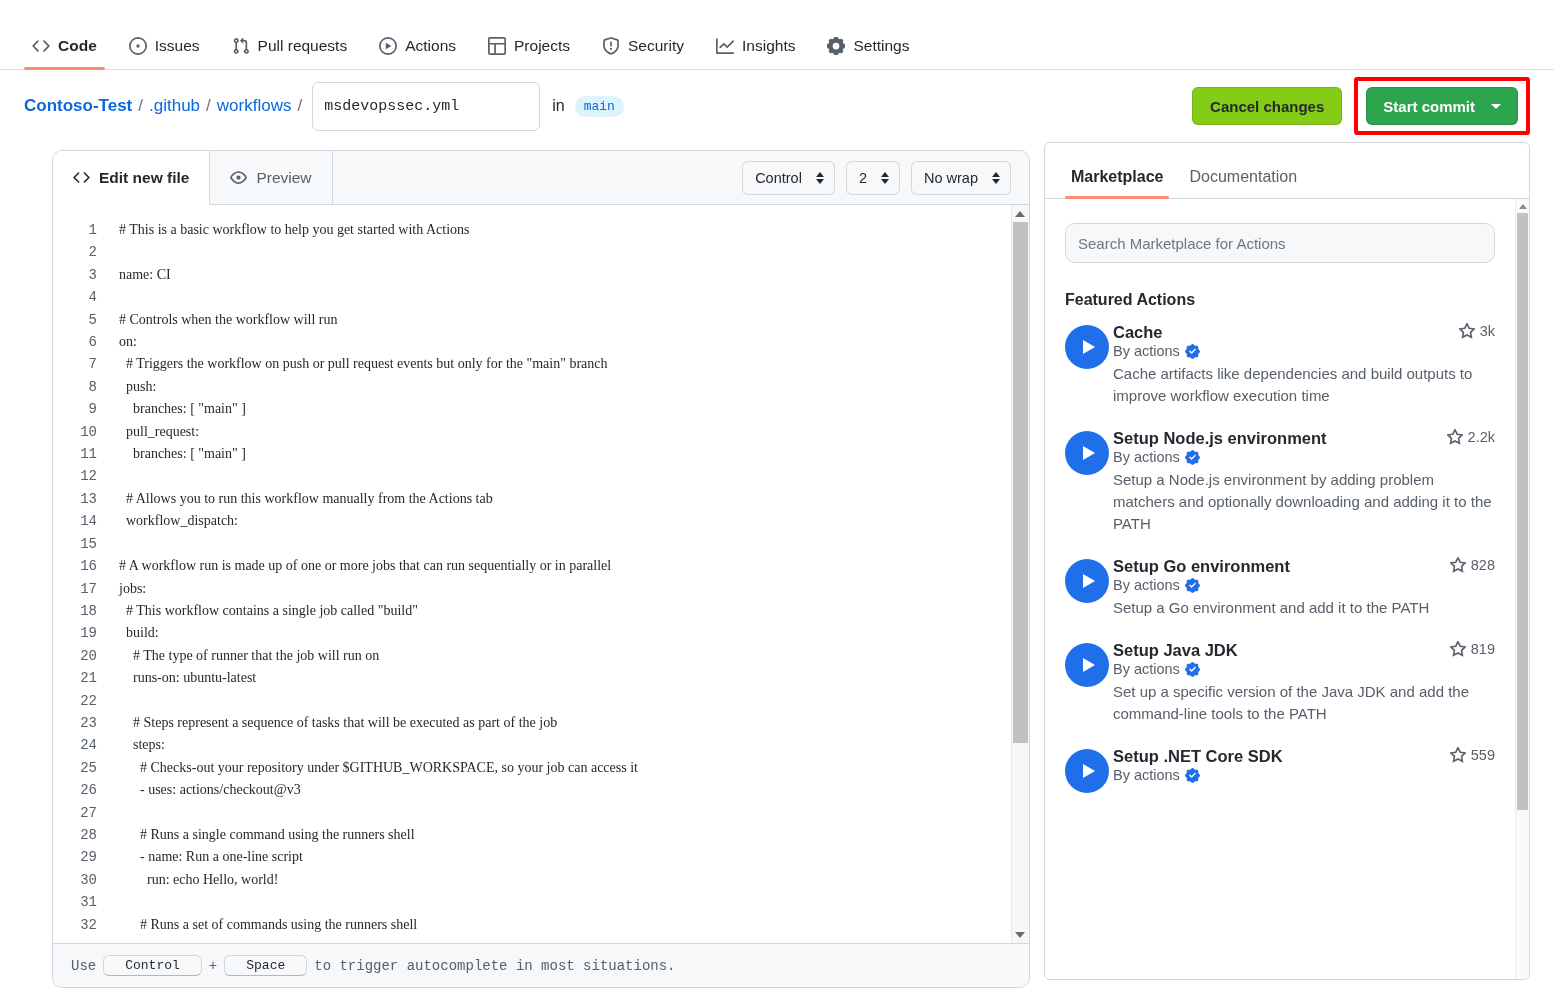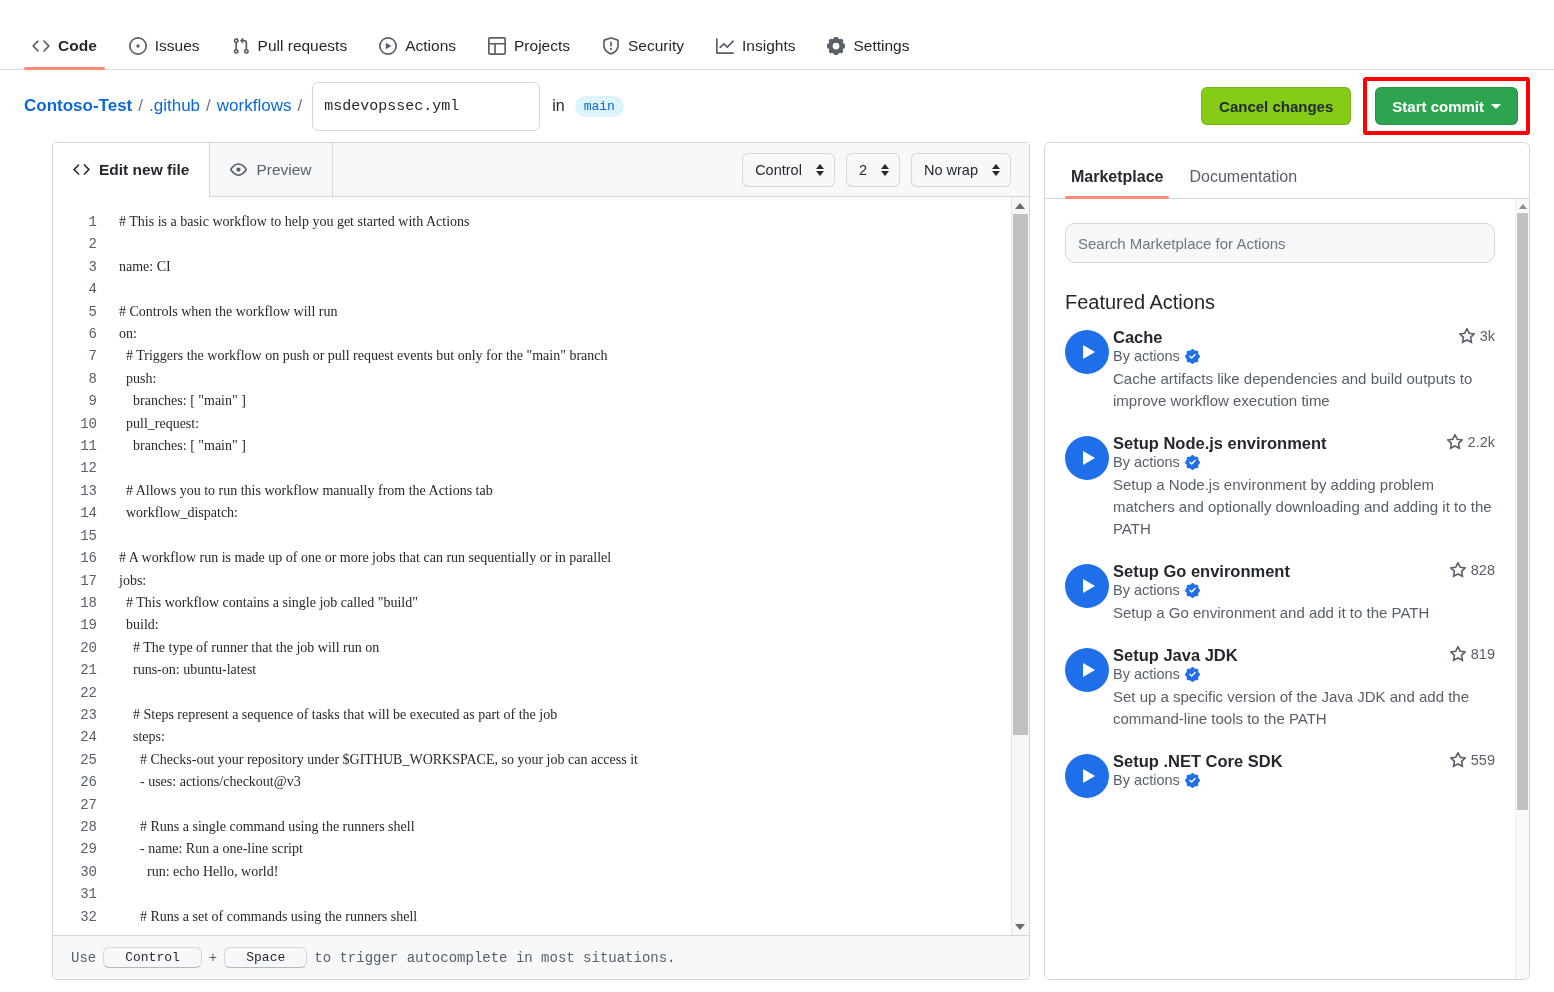--- a/index.html
+++ b/index.html
@@ -100,21 +100,21 @@
   .btn-commit {
     height: 38px;
     padding: 0 16px;
     border: 1px solid rgba(27,31,36,0.15);
     border-radius: 6px;
     background: #2da44e;
     color: #ffffff;
     font-size: 15px;
     font-weight: 600;
     font-family: "Liberation Sans", sans-serif;
-    display: flex; align-items: center; gap: 7px;
+    display: flex; align-items: center; gap: 16px;
     cursor: pointer;
   }
   .caret-down {
     width: 0; height: 0;
     border-left: 5px solid transparent;
     border-right: 5px solid transparent;
     border-top: 5px solid #fff;
   }
 
   
@@ -123,26 +123,27 @@
     height: 843px;
     padding: 0 24px 0 0;
     gap: 0;
   }
 
   
   .editor-panel {
     margin-left: 52px;
     width: 990px;
     border: 1px solid #d0d7de;
-    border-radius: 4px;
+    border-radius: 10px;
     display: flex;
     flex-direction: column;
     background: #fff;
     overflow: hidden;
     height: 838px;
+    margin-top: 8px;
   }
   .editor-tabbar {
     height: 54px;
     background: #f6f8fa;
     border-bottom: 1px solid #d0d7de;
     display: flex;
     align-items: stretch;
     padding-left: 0;
   }
   .etab {
@@ -330,22 +331,22 @@
     border-radius: 10px;
     background: #f6f8fa;
     padding: 0 12px;
     font-size: 15px;
     font-family: "Liberation Sans", sans-serif;
     color: #24292f;
     outline: none;
   }
   .mkt-search::placeholder { color: #6e7781; }
   .feat-title {
-    font-size: 20px;
-    font-weight: 400;
+    font-size: 16px;
+    font-weight: 700;
     color: #24292f;
     margin: 28px 0 14px 0;
   }
   .act-card {
     display: flex;
     gap: 4px;
     margin-bottom: 22px;
   }
   .act-avatar {
     width: 44px; height: 44px; flex: 0 0 44px;

